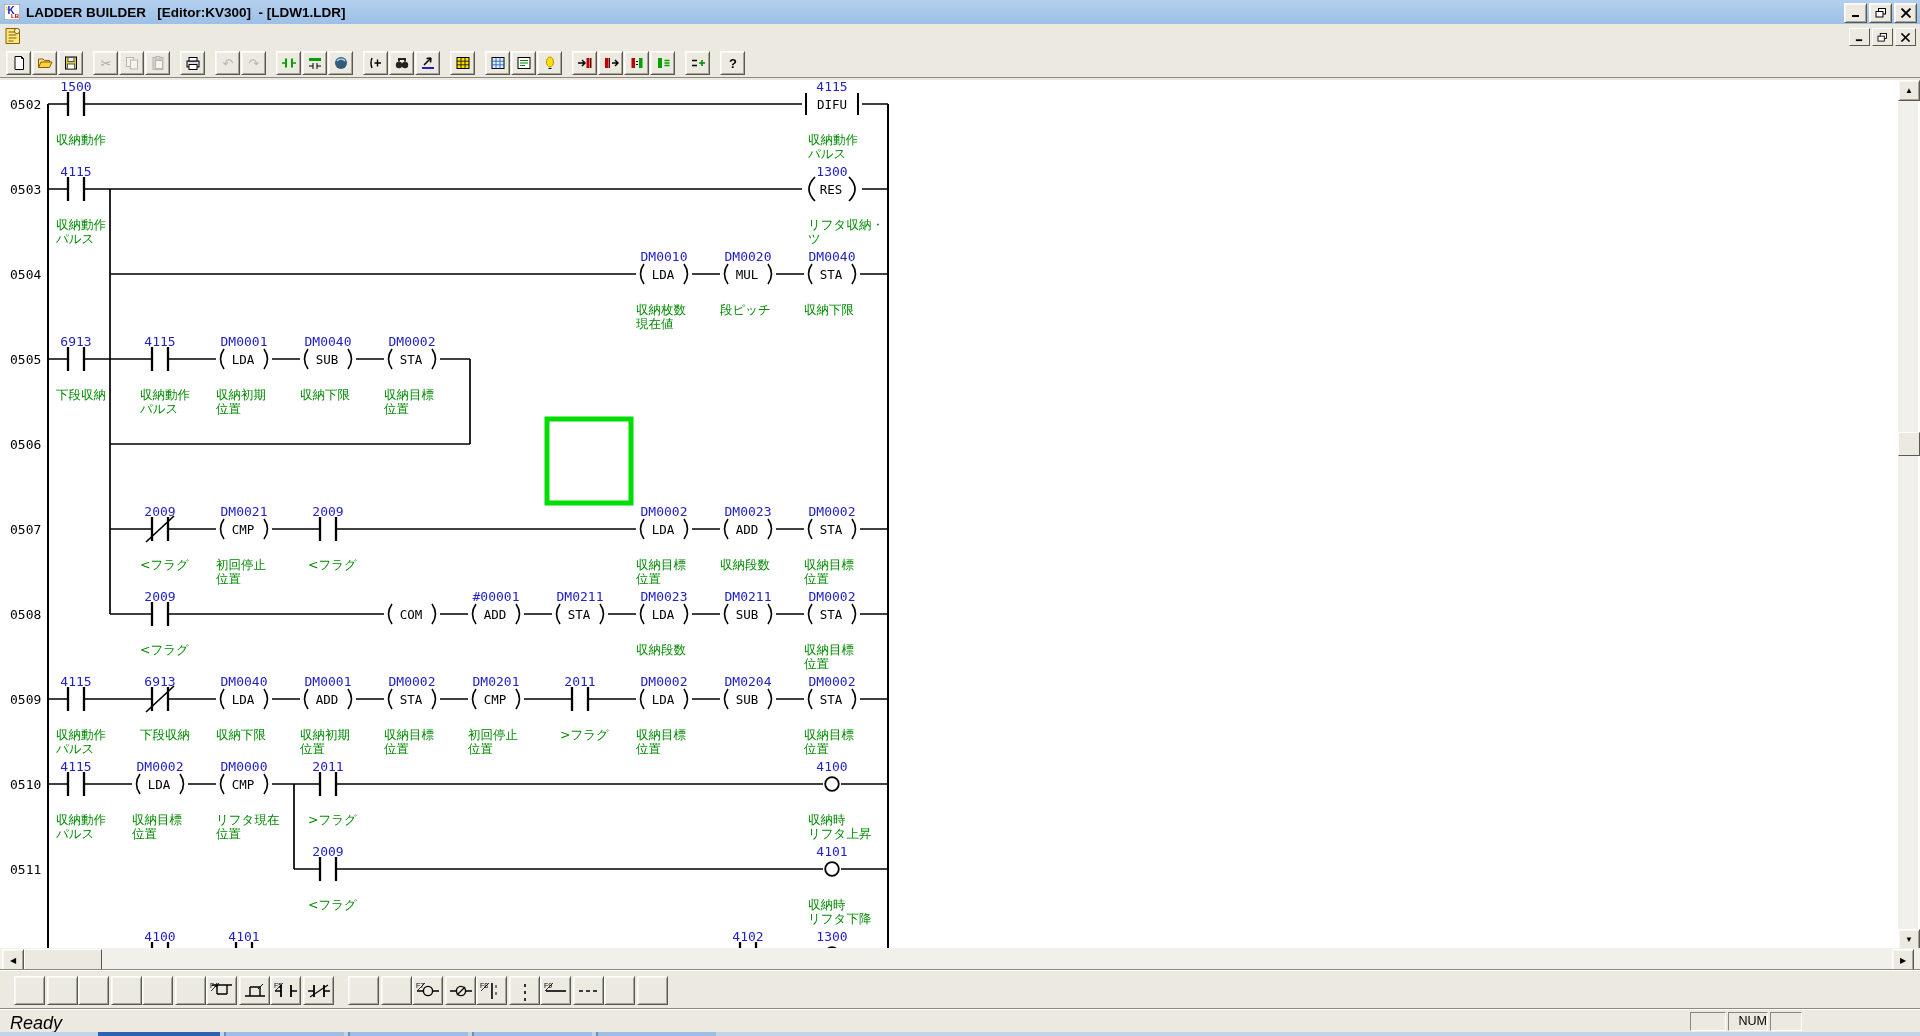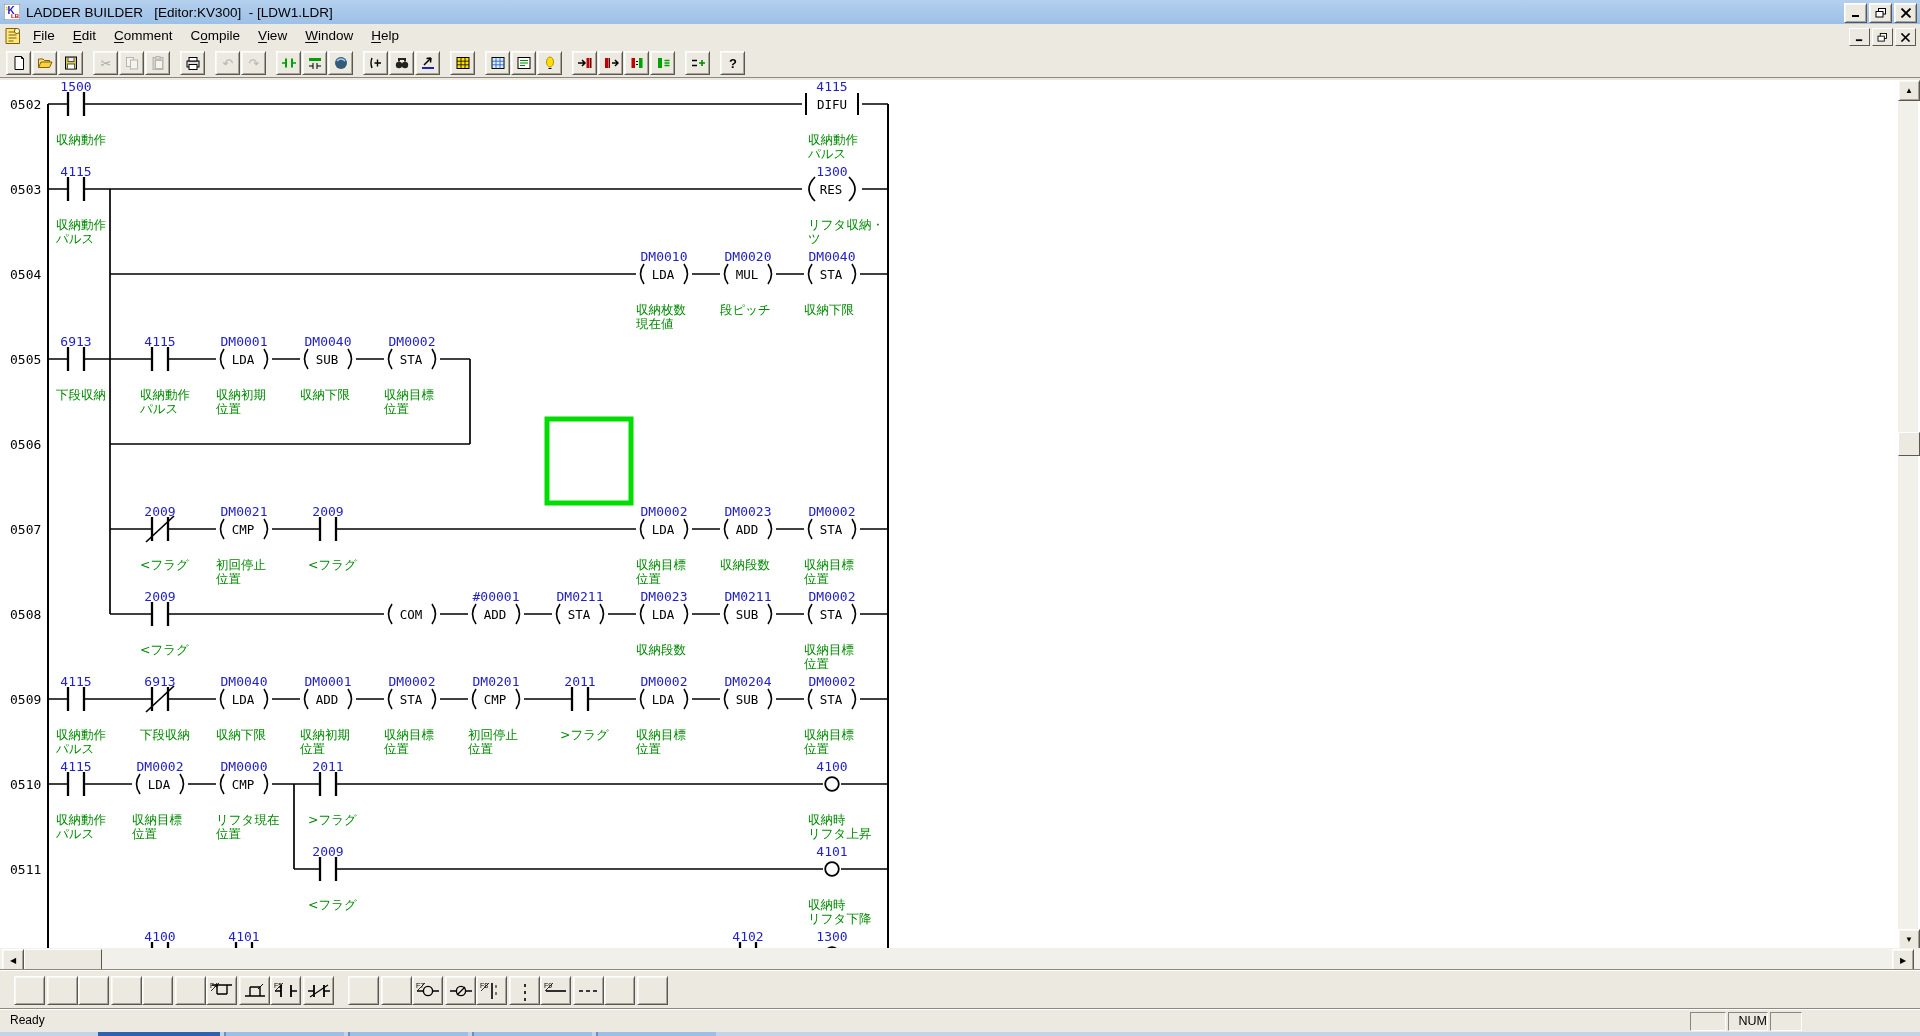--- a/index.html
+++ b/index.html
@@ -2,21 +2,21 @@
 <html><head>
 <meta charset="utf-8">
 <style>
   html,body{margin:0;padding:0;}
   body{width:1920px;height:1036px;position:relative;overflow:hidden;
        font-family:"Liberation Sans",sans-serif;background:#ece9e0;}
   
   #titlebar{position:absolute;left:0;top:0;width:1920px;height:24px;
     background:linear-gradient(#b4d0ee,#9cc0e6);display:flex;align-items:center;}
   #app-icon{width:16px;height:16px;margin:0 6px 0 4px;}
-  #title-text{font-size:13.5px;font-weight:normal;color:#000;white-space:pre;}
+  #title-text{font-size:13.5px;font-weight:bold;color:#000;white-space:pre;}
   .winbtns{position:absolute;top:3px;right:3px;display:flex;gap:2px;}
   .wbtn{width:21px;height:18px;background:#ece9e0;border:1px solid;
     border-color:#fff #5c5850 #5c5850 #fff;box-shadow:inset 1px 1px 0 #f8f6f0,inset -1px -1px 0 #a8a49a;
     display:flex;align-items:center;justify-content:center;}
   #menubar{position:absolute;left:0;top:24px;width:1920px;height:24px;background:#ece9e0;}
   #mdi-icon{position:absolute;left:4px;top:3px;width:18px;height:18px;}
   #menu-items{position:absolute;left:24px;top:0;height:24px;display:flex;}
   .menu-item{padding:0 9px;line-height:24px;font-size:13.5px;color:#000;}
   .menu-item u{text-underline-offset:2px;}
   .mdibtns{position:absolute;top:4px;right:4px;display:flex;gap:2px;}
@@ -45,21 +45,21 @@
   
   #fkeybar{position:absolute;left:0;top:970px;width:1920px;height:38px;background:#ece9e0;
     border-top:1px solid #fff;box-shadow:0 -1px 0 #8e8a82;}
   .fpair{position:absolute;top:5px;display:flex;}
   .fbtn{width:29px;height:27px;background:#ece9e0;border:1px solid;
     border-color:#fff #5c5850 #5c5850 #fff;box-shadow:inset 1px 1px 0 #f8f6f0,inset -1px -1px 0 #a8a49a;
     margin-right:2px;display:flex;align-items:center;justify-content:center;}
   
   #statusbar{position:absolute;left:0;top:1008px;width:1920px;height:24px;background:#ece9e0;
     border-top:1px solid #8e8a82;box-shadow:inset 0 1px 0 #fff;}
-  #status-ready{position:absolute;left:10px;top:4px;font-size:12px;color:#000;}
+  #status-ready{position:absolute;left:10px;top:4px;font-size:18px;color:#000;font-style:italic;}
   .spanel{position:absolute;top:3px;height:17px;border:1px solid;border-color:#8a867e #fff #fff #8a867e;
     font-size:12.5px;text-align:center;line-height:17px;color:#000;}
   
   #tasksliver{position:absolute;left:0;top:1032px;width:1920px;height:4px;background:#c2d4ea;}
   .tseg{position:absolute;top:0;height:4px;}
 </style>
 </head>
 <body>
 
 <div id="titlebar">
@@ -89,29 +89,20 @@
       </div>
   </div>
 </div>
 
 <div id="menubar">
   <svg id="mdi-icon" viewBox="0 0 18 18">
     <path d="M2 1.5 L12 1.5 L15.5 5 L15.5 16.5 L2 16.5 Z" fill="#ffe880" stroke="#806000"></path>
     <path d="M4.5 5h8M4.5 8h8M4.5 11h8M4.5 14h5" stroke="#806000" stroke-width="1"></path>
     <circle cx="13" cy="4" r="2.6" fill="#fffbe0" stroke="#806000"></circle>
   </svg>
-  <div id="menu-items">
-      <span class="menu-item"><u>F</u>ile</span>
-      <span class="menu-item"><u>E</u>dit</span>
-      <span class="menu-item"><u>C</u>omment</span>
-      <span class="menu-item">C<u>o</u>mpile</span>
-      <span class="menu-item"><u>V</u>iew</span>
-      <span class="menu-item"><u>W</u>indow</span>
-      <span class="menu-item"><u>H</u>elp</span>
-    </div>
   <div class="mdibtns">
     <div class="mdibtn">
         <svg width="11" height="9" viewBox="0 0 12 10">
           <rect x="2" y="7" width="7" height="2" fill="#000"></rect>
         </svg>
       </div>
     <div class="mdibtn">
         <svg width="11" height="9" viewBox="0 0 12 10">
           <rect x="3.5" y="0.5" width="7" height="5.5" fill="#fff" stroke="#000"></rect>
           <rect x="1" y="3.5" width="7" height="5.5" fill="#fff" stroke="#000"></rect>

